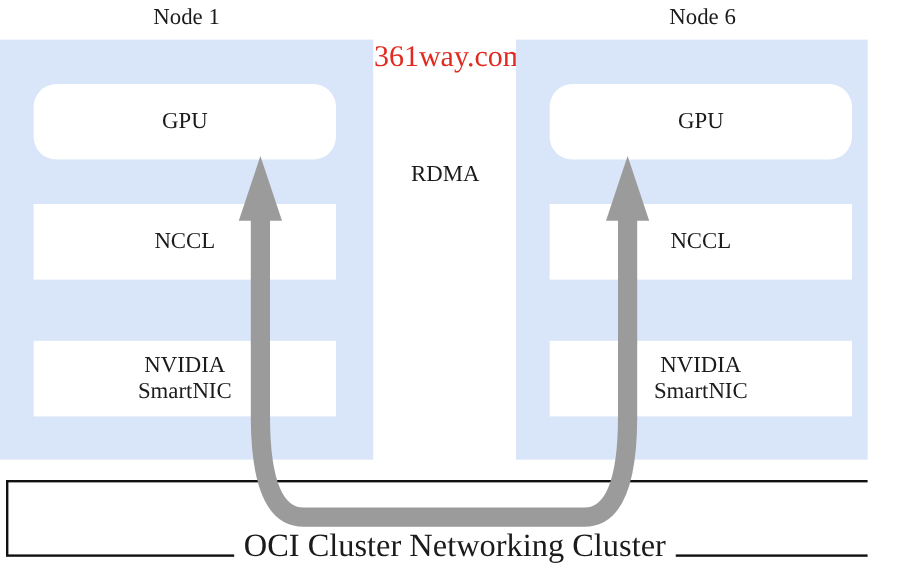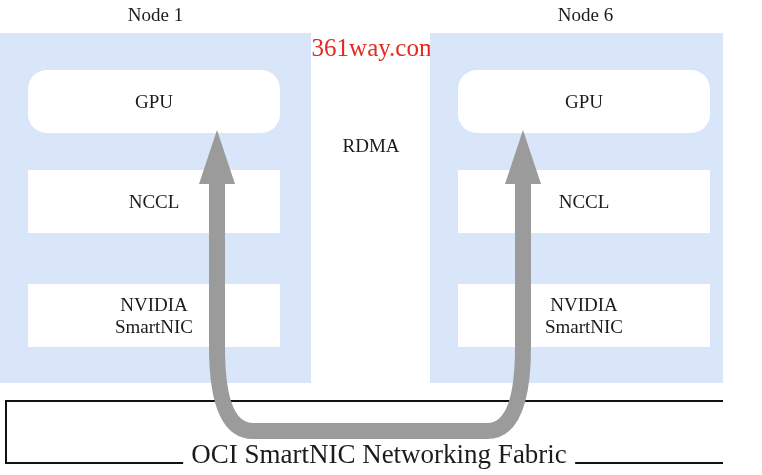--- a/index.html
+++ b/index.html
@@ -130,21 +130,21 @@
     </div>
     <div class="layer-box layer-smartnic">
       <div>NVIDIA</div>
       <div>SmartNIC</div>
     </div>
   </div>
 
   <div class="rdma-label">RDMA</div>
 
   <div id="fabric-box">
-    <div id="fabric-label">OCI SmartNIC Networking Fabric</div>
+    <div id="fabric-label">OCI Cluster Networking Cluster</div>
   </div>
 
   <svg id="rdma-arrow" viewBox="0 0 762 475" xmlns="http://www.w3.org/2000/svg" aria-hidden="true">
     <path d="M 217 176 L 217 347 Q 217 431 253 431 L 487 431 Q 523 431 523 347 L 523 176" fill="none" stroke="#9b9b9b" stroke-width="16" stroke-linejoin="round"></path>
     <polygon points="199,184 235,184 217,130" fill="#9b9b9b"></polygon>
     <polygon points="505,184 541,184 523,130" fill="#9b9b9b"></polygon>
   </svg>
 
 </div>
 

